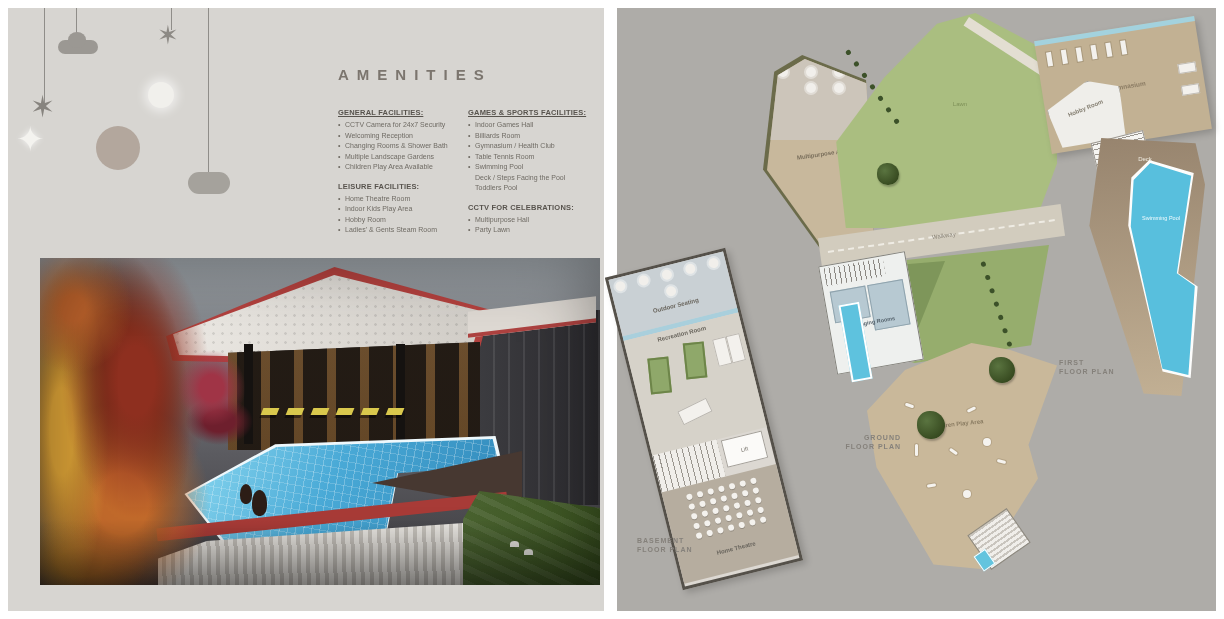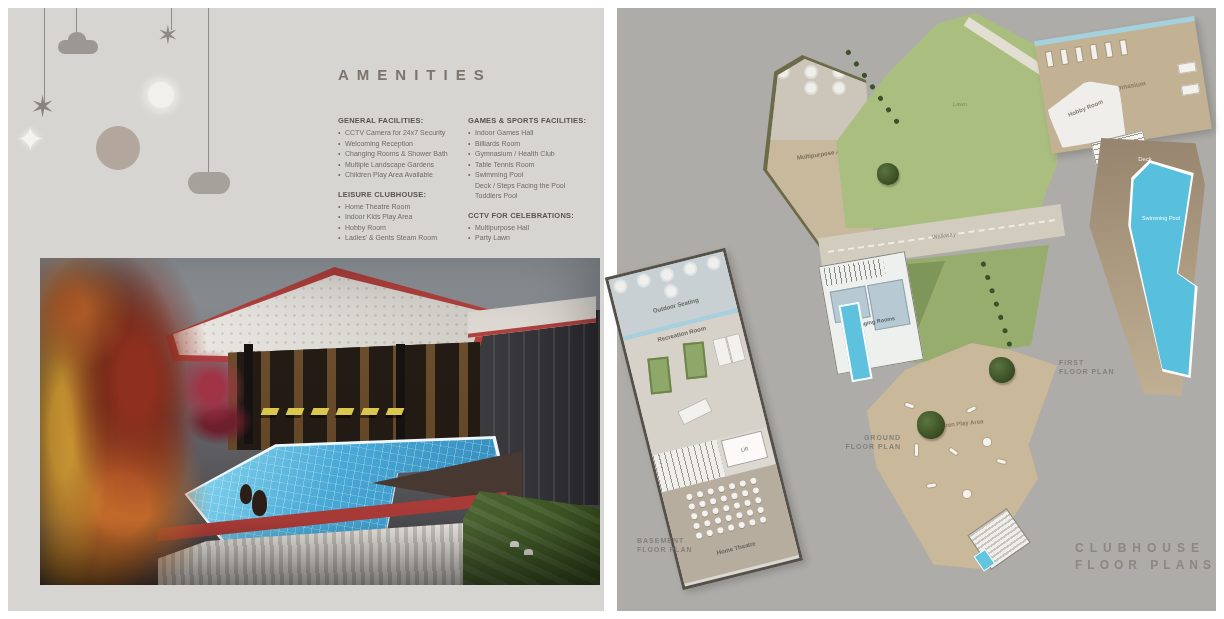--- a/index.html
+++ b/index.html
@@ -21,21 +21,21 @@
   .circle-taupe{position:absolute;background:#b3a79d;border-radius:50%;}
   .cloud-big{position:absolute;background:#a5a29c;border-radius:14px;}
 
   
   .amen-title{position:absolute;left:330px;top:58px;font-size:15px;letter-spacing:8px;
               color:#7b756e;font-weight:bold;}
   .amen-col{position:absolute;top:92px;width:128px;}
   .amen-col1{left:330px;}
   .amen-col2{left:460px;width:140px;}
   .amen-head{font-size:7.5px;font-weight:bold;color:#58544e;margin:9px 0 3px;letter-spacing:.2px;}
-  .amen-head:first-child{margin-top:16px;}
+  .amen-head:first-child{margin-top:8px;text-decoration:underline;}
   .amen-list{list-style:none;margin:0;padding:0;}
   .amen-list li{position:relative;font-size:7px;color:#6f6b64;line-height:10.5px;padding-left:7px;}
   .amen-list li:before{content:"•";position:absolute;left:0;top:0;color:#6f6b64;}
   .amen-list li.no-bullet:before{content:"";}
 
   
   .photo{position:absolute;left:32px;top:250px;width:560px;height:327px;overflow:hidden;background:#55555a;}
   .ph-sky{position:absolute;inset:0;background:linear-gradient(180deg,#9aa0a5 0%,#7d8085 25%,#5b5b60 60%,#3c3a3e 100%);}
   .ph-glass{position:absolute;left:438px;top:52px;width:122px;height:195px;
             background:linear-gradient(90deg,#3c3c40,#2b2a2e);}
@@ -203,21 +203,21 @@
 
     <div class="amen-col amen-col1">
       <div class="amen-head">GENERAL FACILITIES:</div>
       <ul class="amen-list">
         <li>CCTV Camera for 24x7 Security</li>
         <li>Welcoming Reception</li>
         <li>Changing Rooms &amp; Shower Bath</li>
         <li>Multiple Landscape Gardens</li>
         <li>Children Play Area Available</li>
       </ul>
-      <div class="amen-head">LEISURE CLUBHOUSE:</div>
+      <div class="amen-head">LEISURE FACILITIES:</div>
       <ul class="amen-list">
         <li>Home Theatre Room</li>
         <li>Indoor Kids Play Area</li>
         <li>Hobby Room</li>
         <li>Ladies' &amp; Gents Steam Room</li>
       </ul>
     </div>
 
     <div class="amen-col amen-col2">
       <div class="amen-head">GAMES &amp; SPORTS FACILITIES:</div>
@@ -447,18 +447,14 @@
       <div class="f-pool-edge"></div>
       <div class="f-pool">
         <div class="plan-label" style="left:14px;top:52px;width:44px;font-size:5.5px;line-height:6.5px;color:#f2fbfe;font-weight:normal;">Swimming Pool</div>
       </div>
       <div class="caption" style="left:22px;top:338px;">
         <div>FIRST</div>
         <div>FLOOR PLAN</div>
       </div>
     </div>
 
-    <div class="ch-head">
-      <div class="ch-line1">CLUBHOUSE</div>
-      <div class="ch-line2">FLOOR PLANS</div>
-    </div>
   </div>
 </div>
 
 </body></html>

